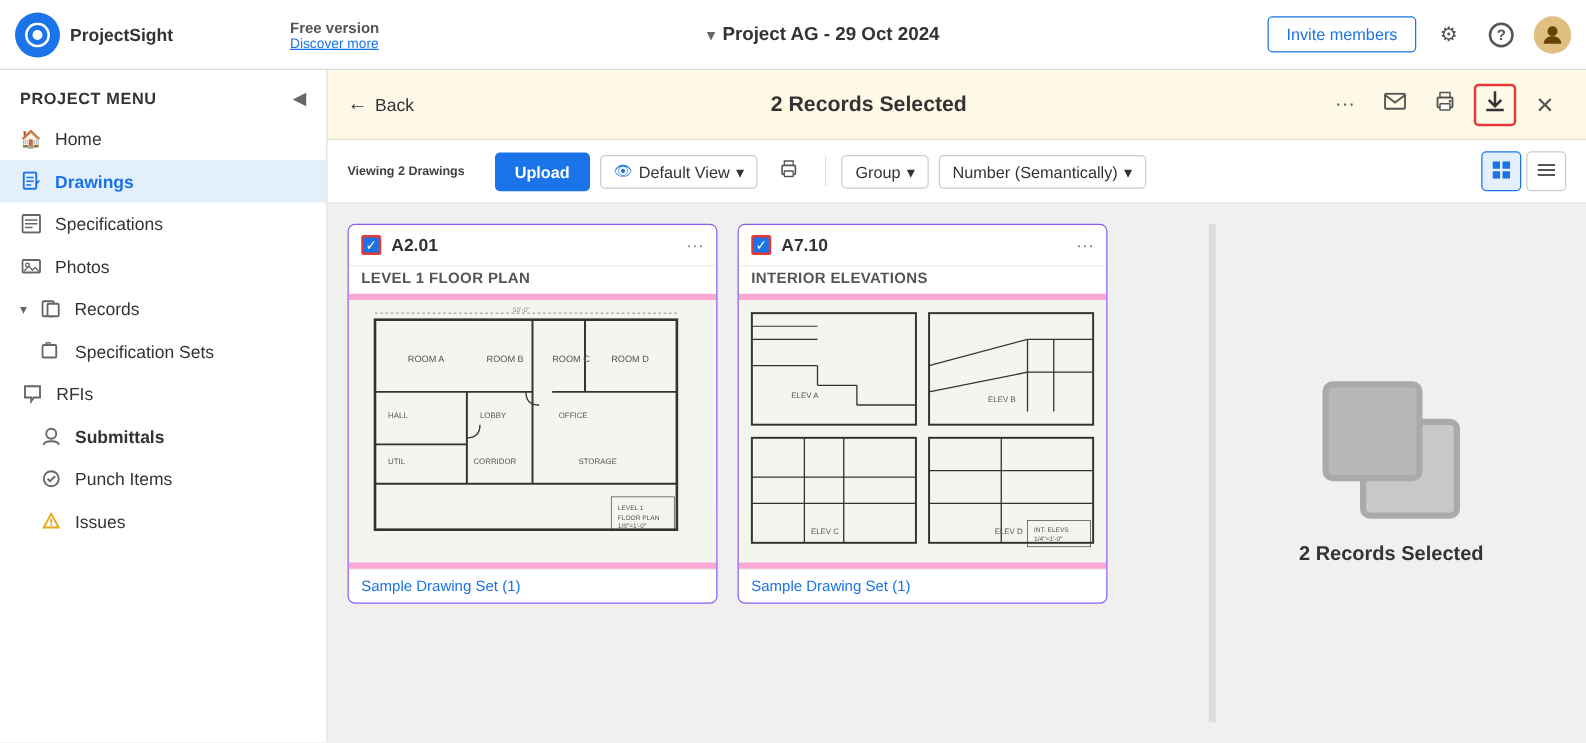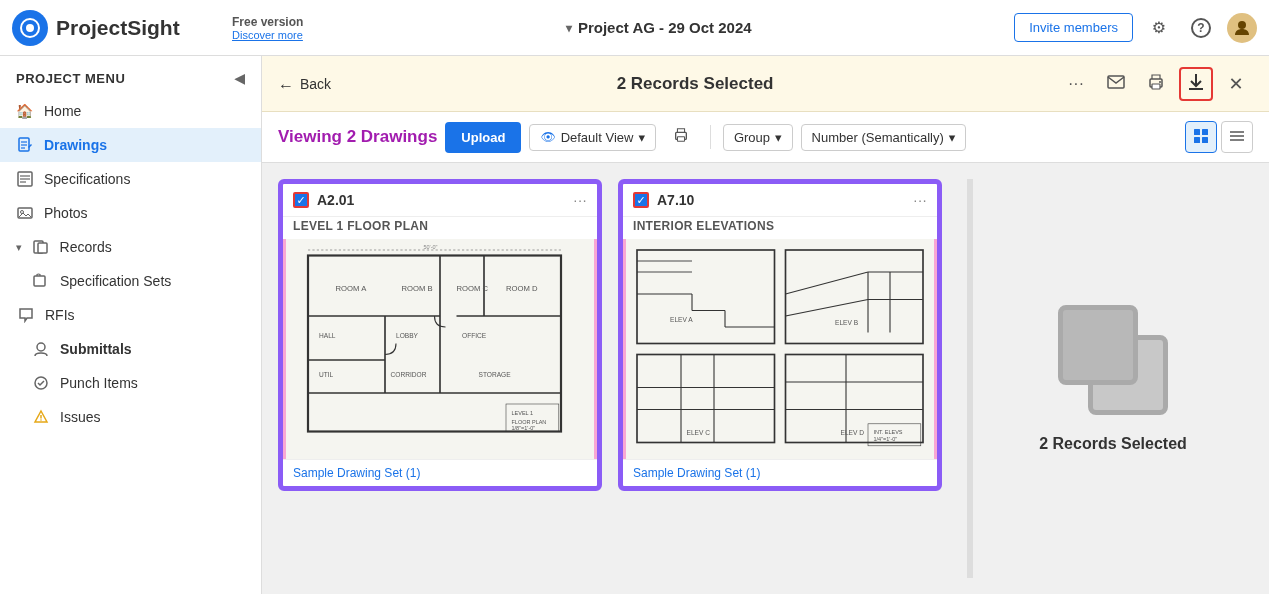--- a/index.html
+++ b/index.html
@@ -28,21 +28,21 @@
       background: #1a73e8;
       border-radius: 50%;
       display: flex;
       align-items: center;
       justify-content: center;
       color: white;
       font-size: 14px;
       font-weight: bold;
     }
     .logo-text {
-      font-size: 21px;
+      font-size: 14px;
       font-weight: 700;
       color: #333;
     }
     .free-version-area {
       display: flex;
       flex-direction: column;
       margin-left: 12px;
     }
     .free-version-label {
       font-size: 12px;
@@ -249,24 +249,24 @@
     
     .toolbar {
       background: #fff;
       border-bottom: 1px solid #ddd;
       padding: 8px 16px;
       display: flex;
       align-items: center;
       gap: 8px;
     }
     .toolbar-title {
-      font-size: 17px;
+      font-size: 10px;
       font-weight: 600;
-      color: #a21caf;
-      margin-right: 0;
+      color: #404040;
+      margin-right: 16px;
     }
     .upload-btn {
       background: #1a73e8;
       color: #fff;
       border: none;
       padding: 8px 16px;
       border-radius: 4px;
       font-size: 13px;
       font-weight: 600;
       cursor: pointer;
@@ -310,24 +310,24 @@
       gap: 0;
     }
     .drawings-grid {
       display: flex;
       gap: 16px;
       flex-wrap: wrap;
       align-content: flex-start;
       flex: 1;
     }
     .drawing-card {
-      width: 324px;
+      width: 296px;
       background: #fff;
       border-radius: 6px;
-      border: 5px solid #8b5cf6;
+      border: 1px solid #8b5cf6;
       overflow: hidden;
       cursor: pointer;
       position: relative;
     }
     .drawing-card-header {
       padding: 8px 10px;
       display: flex;
       align-items: center;
       gap: 8px;
       border-bottom: 1px solid #eee;

